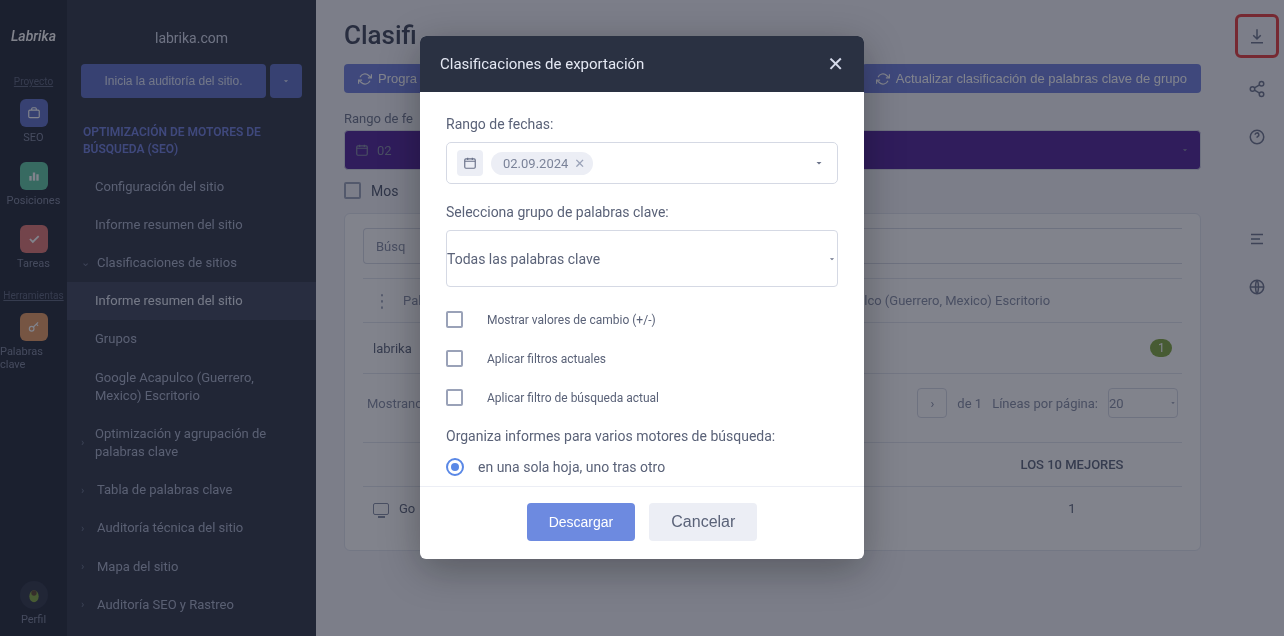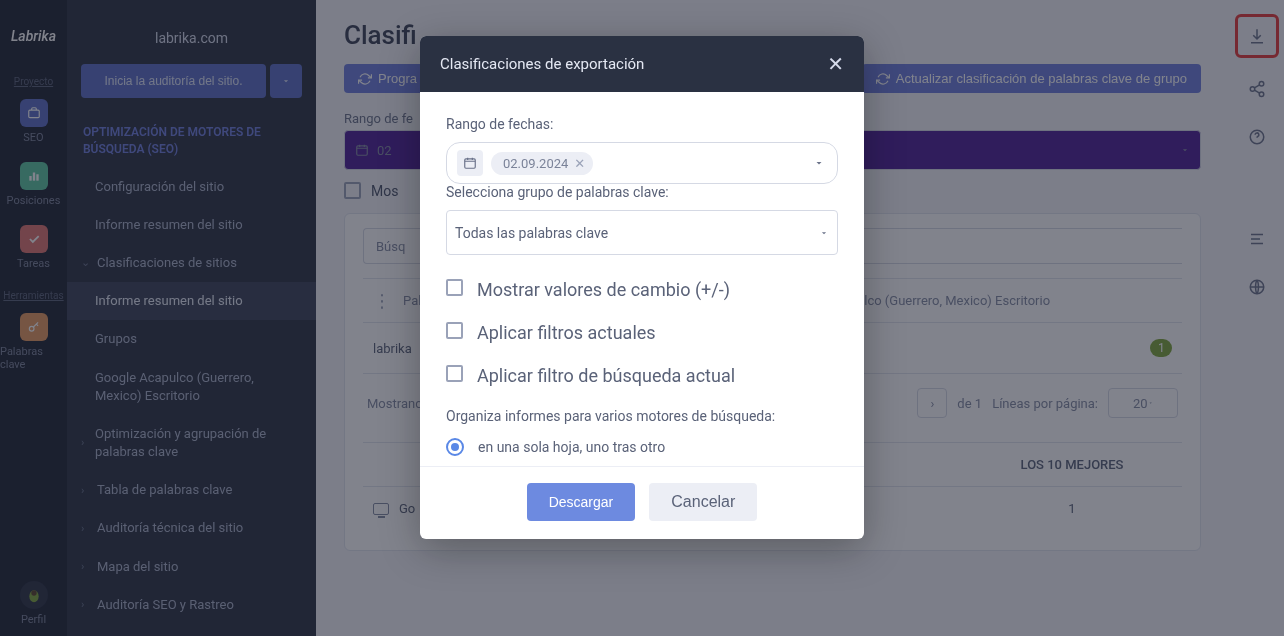--- a/index.html
+++ b/index.html
@@ -79,21 +79,21 @@
 .search-inp { flex: 1; border: 1px solid #d5d9e4; border-right: none; border-radius: 4px 0 0 4px; height: 36px; padding: 0 12px; font-size: 13px; color: #848ca3; display:flex;align-items:center; }
 .search-btn { width: 110px; border: 1px solid #d5d9e4; border-radius: 0 4px 4px 0; background: #fff; font-size: 13px; color: #5a6278; cursor: pointer; }
 .tbl-head { display: flex; align-items: center; padding: 14px 10px; border-top: 1px solid #e1e5ee; border-bottom: 1px solid #e1e5ee; color: #848ca3; font-size: 13px; }
 .dots { color: #9aa2b8; margin-right: 12px; font-size: 18px; line-height: 0; }
 .engine-col { margin-left: auto; width: 380px; }
 .tbl-row { display: flex; align-items: center; padding: 16px 10px; font-size: 13px; color: #5a6278; }
 .badge { background: #7fa73a; color: #fff; border-radius: 999px; padding: 2px 8px; font-size: 12px; margin-left: auto; width: 22px; text-align: center; }
 .pager-row { display: flex; align-items: center; gap: 12px; padding: 14px 4px 6px; font-size: 13px; color: #848ca3; border-top: 1px solid #e1e5ee; }
 .pager-row .right { margin-left: auto; display: flex; align-items: center; gap: 10px; }
 .pg-btn { width: 30px; height: 30px; border: 1px solid #d5d9e4; border-radius: 4px; display: inline-flex; align-items: center; justify-content: center; cursor: pointer; color: #848ca3; }
-.lpp-sel { width: 70px; height: 30px; border: 1px solid #d5d9e4; border-radius: 4px; display: inline-flex; align-items: center; justify-content: space-between; padding: 0 24px; }
+.lpp-sel { width: 70px; height: 30px; border: 1px solid #d5d9e4; border-radius: 4px; display: inline-flex; align-items: center; justify-content: space-between; padding: 0 0; }
 .summary-tbl { margin-top: 18px; border-top: 1px solid #e1e5ee; }
 .summary-head { display: flex; padding: 14px 10px; color: #5a6278; font-size: 13px; font-weight: 500; }
 .summary-head .col2 { margin-left: auto; width: 200px; text-align: center; }
 .summary-row { display: flex; align-items: center; padding: 14px 10px; border-top: 1px solid #e1e5ee; font-size: 13px; color: #5a6278; }
 .mon { width: 16px; height: 12px; border: 1.5px solid #848ca3; border-radius: 2px; margin-right: 10px; position: relative; }
 .mon::after { content: ''; position: absolute; bottom: -4px; left: 4px; width: 7px; height: 2px; background: #848ca3; }
 .summary-row .col2 { margin-left: auto; width: 200px; text-align: center; }
 
 
 .rrail { position: absolute; right: 0; top: 0; bottom: 0; width: 55px; background: #f3f4f8; display: flex; flex-direction: column; align-items: center; padding-top: 14px; gap: 14px; }
@@ -102,27 +102,27 @@
 
 
 .overlay { position: absolute; inset: 0; background: rgba(25,30,45,0.55); z-index: 50; }
 
 
 .modal { position: absolute; z-index: 60; left: 50%; top: 36px; transform: translateX(-50%); width: 444px; background: #fff; border-radius: 6px; box-shadow: 0 10px 40px rgba(0,0,0,0.3); overflow: hidden; display: flex; flex-direction: column; max-height: 568px; }
 .modal-head { background: #2a3142; color: #e4e8f3; padding: 16px 20px; display: flex; align-items: center; justify-content: space-between; font-size: 15px; }
 .close-x { font-size: 20px; cursor: pointer; color: #d5daea; }
 .modal-body { padding: 24px 26px 10px; overflow-y: auto; flex: 1; color: #5a6278; }
 .mfld-label { font-size: 14px; color: #5a6278; margin-bottom: 10px; display: block; }
-.date-pick { border: 1px solid #d5d9e4; border-radius: 14px; height: 42px; display: flex; align-items: center; padding: 0 6px 0 10px; }
+.date-pick { border: 1px solid #d5d9e4; border-radius: 5px; height: 42px; display: flex; align-items: center; padding: 0 6px 0 10px; margin-bottom: 20px; }
 .cal-ico { width: 26px; height: 26px; background: #eceef5; border-radius: 4px; display: flex; align-items: center; justify-content: center; margin-right: 8px; color: #6a7289; }
 .date-chip { background: #eceef5; color: #7b8399; border-radius: 999px; padding: 4px 8px 4px 12px; font-size: 13px; display: flex; align-items: center; gap: 6px; }
 .date-chip .xrm { color: #9aa2b8; cursor: pointer; }
 .date-pick .caret { margin-left: auto; color: #6a7289; padding: 0 6px; }
-.kw-sel { border: 1px solid #d5d9e4; border-radius: 4px; height: 45px; display: flex; align-items: center; justify-content: space-between; padding: 0 8px; margin-bottom: 24px; font-size: 14px; color: #5a6278; text-align: center; }
-.opt-line { display: flex; gap: 14px; margin: 0 0 22px; font-size: 18px; color: #5a6278; }
+.kw-sel { border: 1px solid #d5d9e4; border-radius: 4px; height: 57px; display: flex; align-items: center; justify-content: space-between; padding: 0 0; margin-bottom: 24px; font-size: 14px; color: #5a6278; text-align: center; }
+.opt-line { display: flex; align-items: center; gap: 24px; margin: 0 0 22px; font-size: 12px; color: #5a6278; }
 .radio-line { display: flex; align-items: center; gap: 14px; margin: 14px 0 0; font-size: 14px; color: #5a6278; }
 .radio { width: 18px; height: 18px; border: 2px solid #5a88e6; border-radius: 50%; display: flex; align-items: center; justify-content: center; }
 .radio.on::after { content: ''; width: 8px; height: 8px; background: #5a88e6; border-radius: 50%; }
 .modal-foot { padding: 16px 20px 18px; display: flex; justify-content: center; gap: 14px; border-top: 1px solid #eceef5; }
 .btn-primary { background: #6d8ae0; color: #fff; border: none; border-radius: 4px; padding: 10px 22px; font-size: 14px; cursor: pointer; }
 .btn-cancel { background: #eceef5; color: #5a6278; border: none; border-radius: 4px; padding: 10px 22px; font-size: 16px; cursor: pointer; }
 
 svg { display: block; }
 </style>
 </head>

